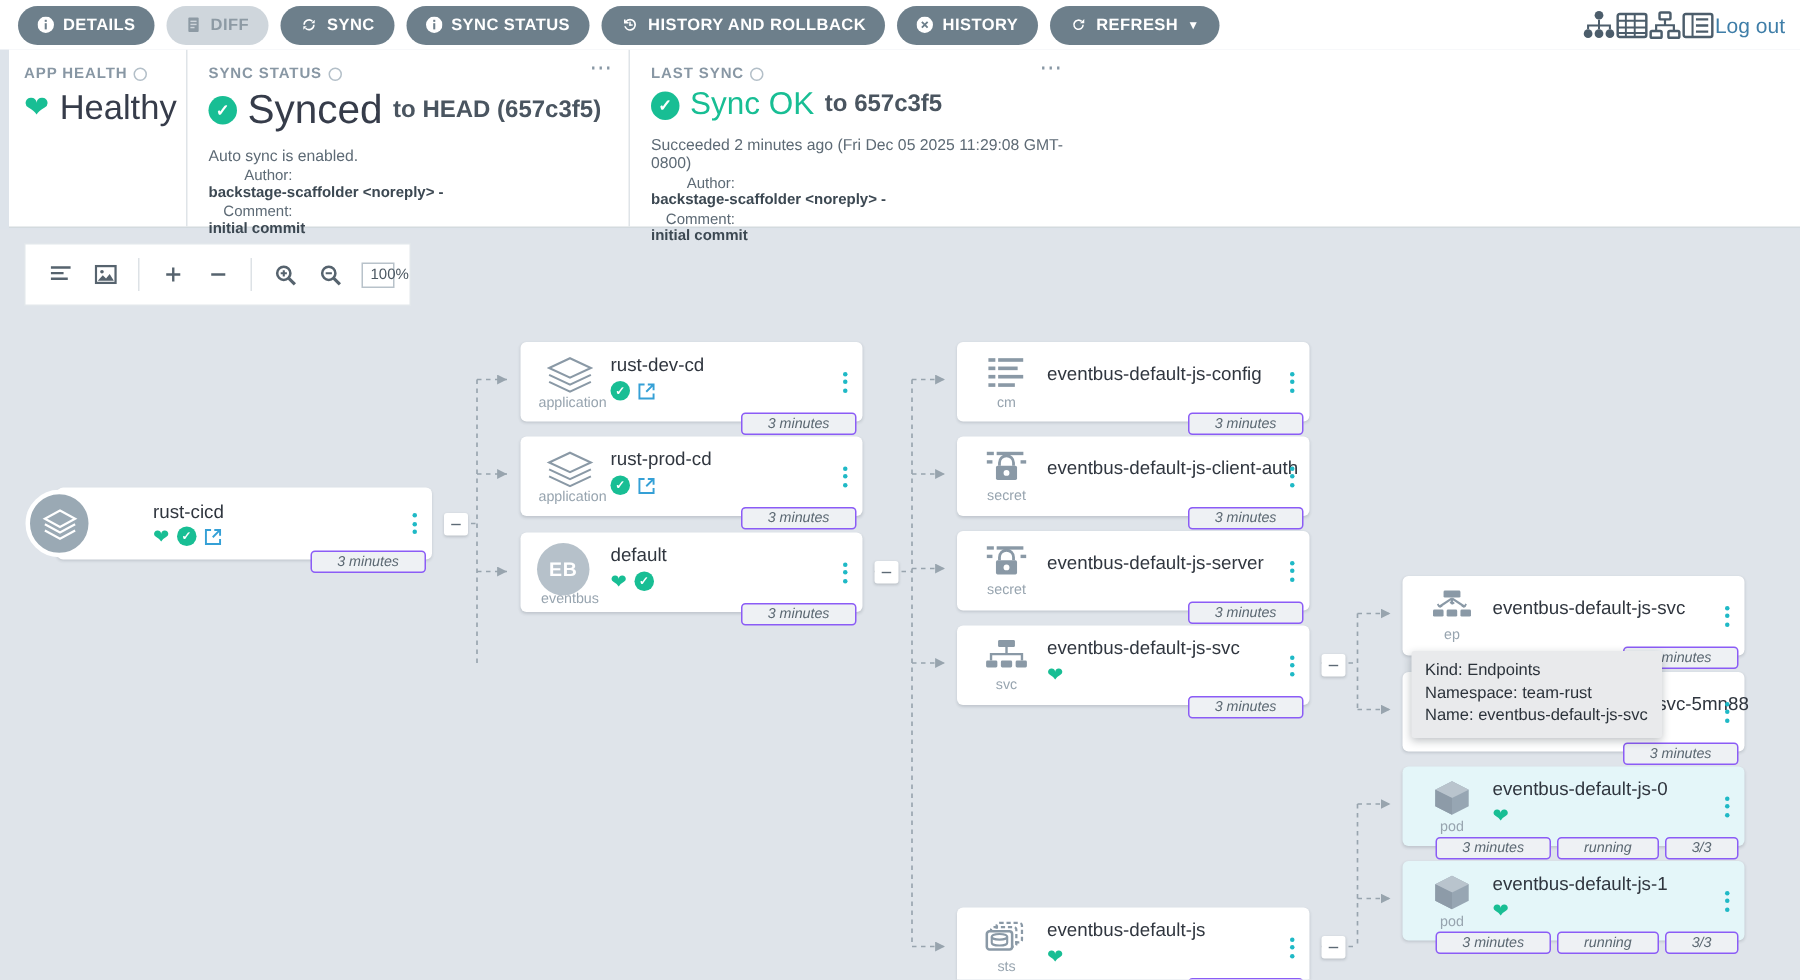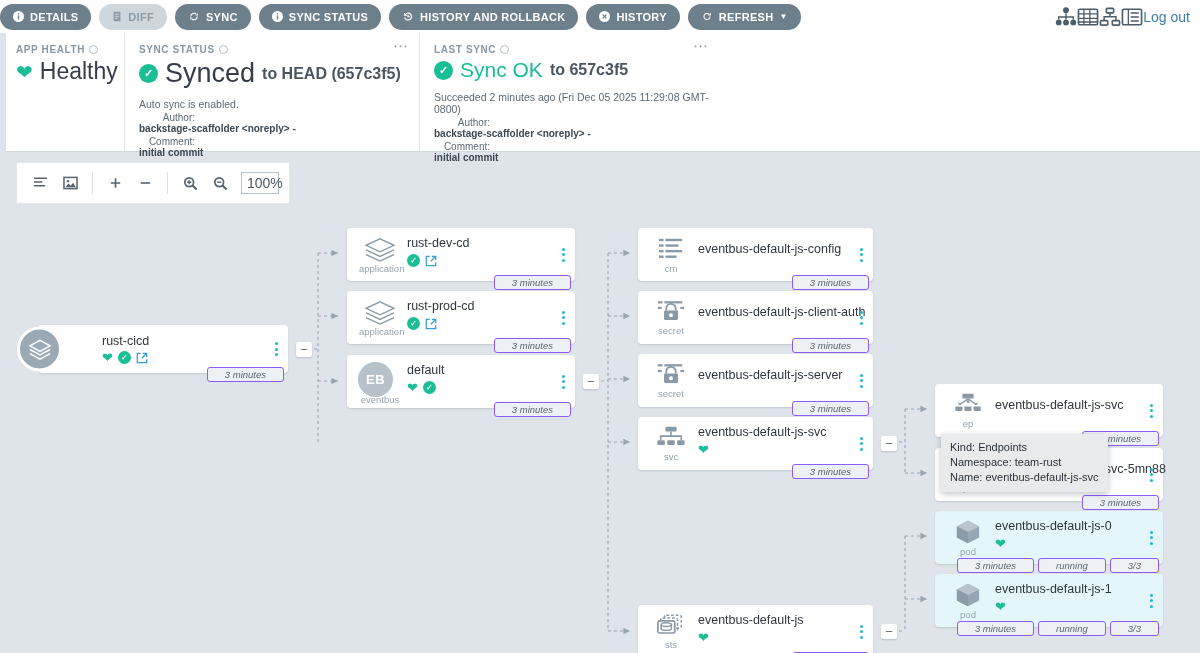--- a/index.html
+++ b/index.html
@@ -10,20 +10,21 @@
     background: #dde3ea;
     font-family: "Liberation Sans", sans-serif;
     -webkit-font-smoothing: antialiased;
   }
 
   
   .topbar {
     position: absolute; left: 0; top: 0; width: 1200px; height: 33px;
     background: #ffffff;
     display: flex; align-items: center;
+    padding-left: 12px;
     gap: 8px;
     z-index: 30;
   }
   .action-btn {
     height: 26px;
     border-radius: 13px;
     background: #6d7f8b;
     color: #ffffff;
     font-size: 11px;
     font-weight: bold;
@@ -115,23 +116,23 @@
     z-index: 12;
   }
   .tb-btn {
     width: 26px; height: 28px; display: flex;
     align-items: center; justify-content: center;
     cursor: pointer; color: #56636e;
   }
   .tb-sep { width: 1px; height: 22px; background: #dde2e6; margin: 0 5px; }
   .tb-zoom {
     border: 1px solid #b8c2ca; background: #fff;
-    font-size: 14px; color: #4c5862;
+    font-size: 10px; color: #4c5862;
     padding: 2px 5px; margin-left: 4px;
-    width: 38px; text-align: center; cursor: text;
+    width: 22px; text-align: center; cursor: text;
   }
 
   
   .edges { position: absolute; left: 0; top: 0; width: 1200px; height: 500px; }
 
   
   .node {
     position: absolute;
     background: #ffffff;
     border-radius: 4px;

